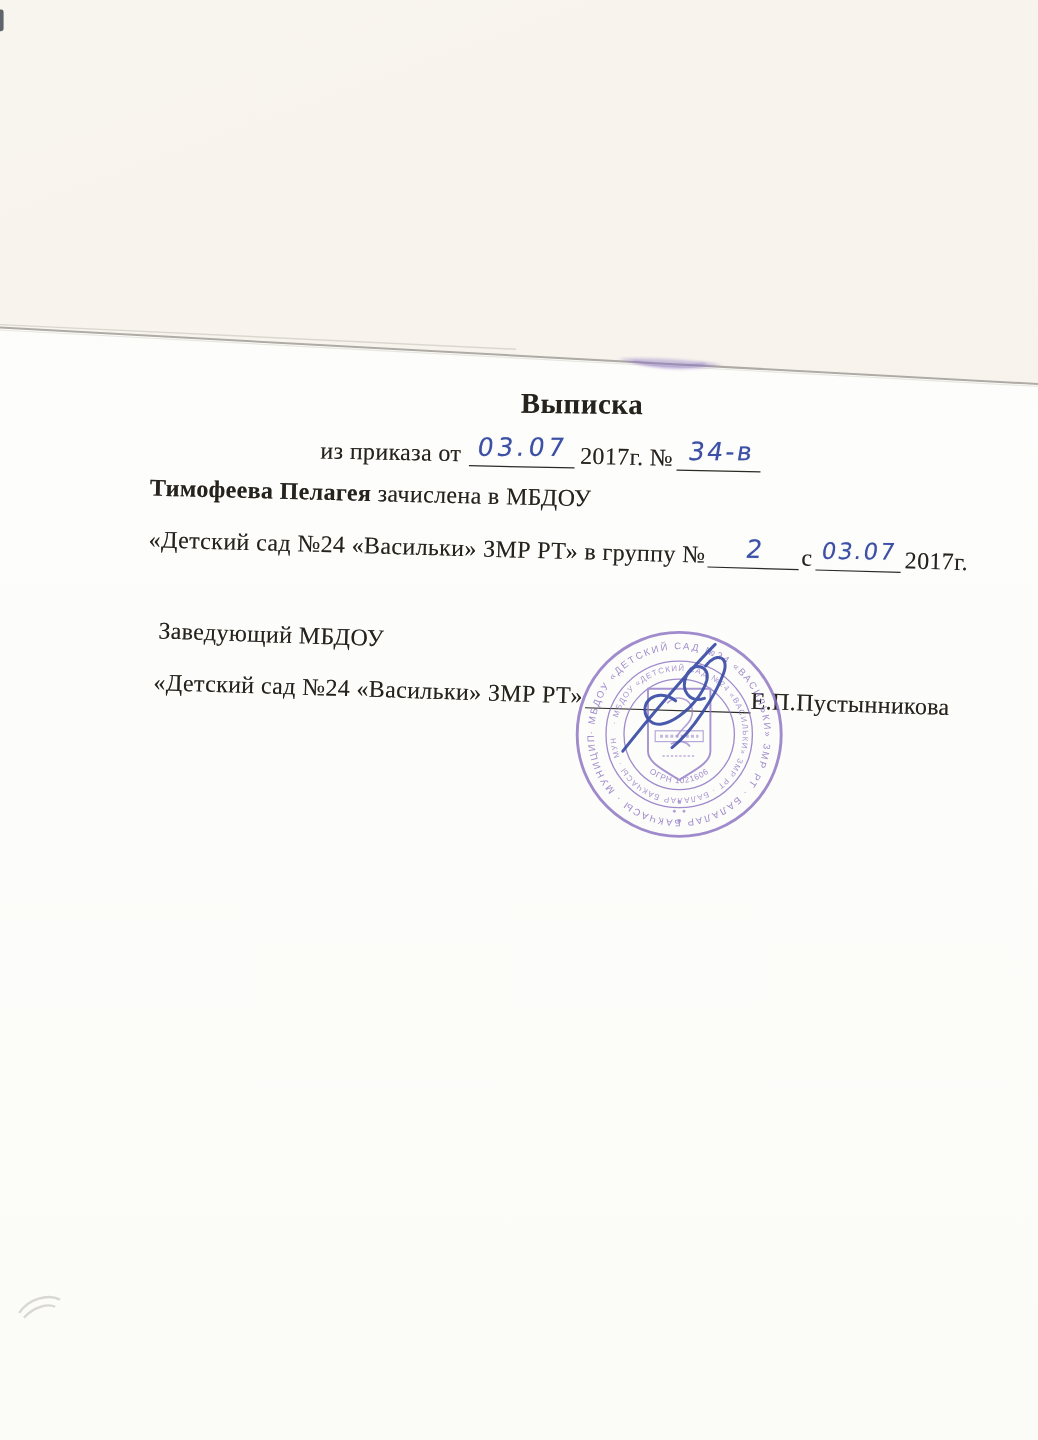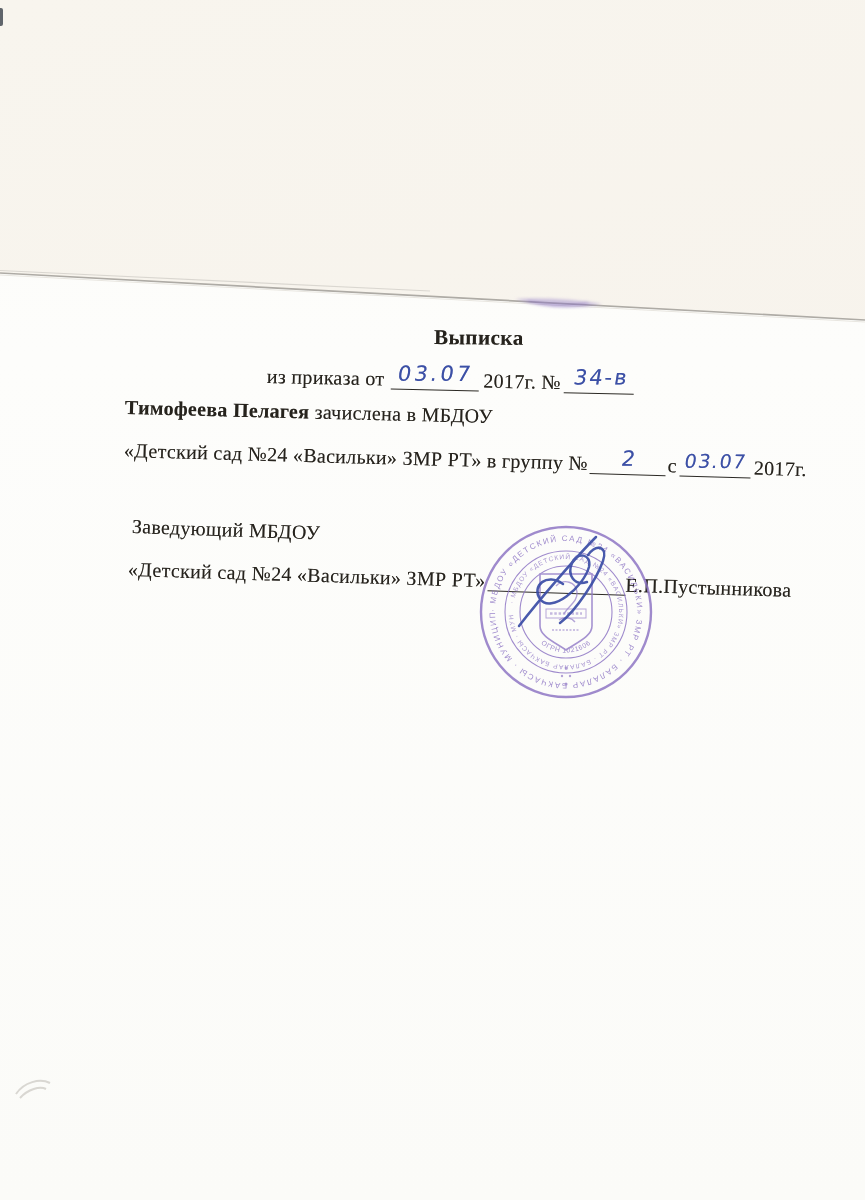--- a/index.html
+++ b/index.html
@@ -22,21 +22,21 @@
     background:#454b54;opacity:.85;border-radius:0 2px 2px 0;
   }
   svg.overlay{position:absolute;left:0;top:0;pointer-events:none;}
   .doc-line{
     position:absolute;white-space:nowrap;
     font-size:20px;line-height:26px;color:#26231d;
     letter-spacing:.3px;
     text-shadow:0 0 .5px rgba(40,36,30,.45);
     transform-origin:left center;
   }
-  .t-title{left:434px;top:324px;font-size:21px;font-weight:bold;transform:rotate(.6deg);letter-spacing:.5px;}
+  .t-title{left:434px;top:324px;font-size:24px;font-weight:bold;transform:rotate(.6deg);letter-spacing:.5px;}
   .t-order{left:267px;top:363px;transform:rotate(1.2deg);}
   .t-enroll{left:125px;top:394px;transform:rotate(1.4deg);}
   .t-group{left:124px;top:437px;transform:rotate(1.6deg);}
   .t-head{left:132px;top:513px;transform:rotate(2deg);}
   .t-org{left:128px;top:556px;transform:rotate(1.8deg);}
   .bold{font-weight:bold;}
   .blank{
     display:inline-block;position:relative;height:4px;
     border-bottom:1.7px solid #2c2a25;vertical-align:-4px;
   }

